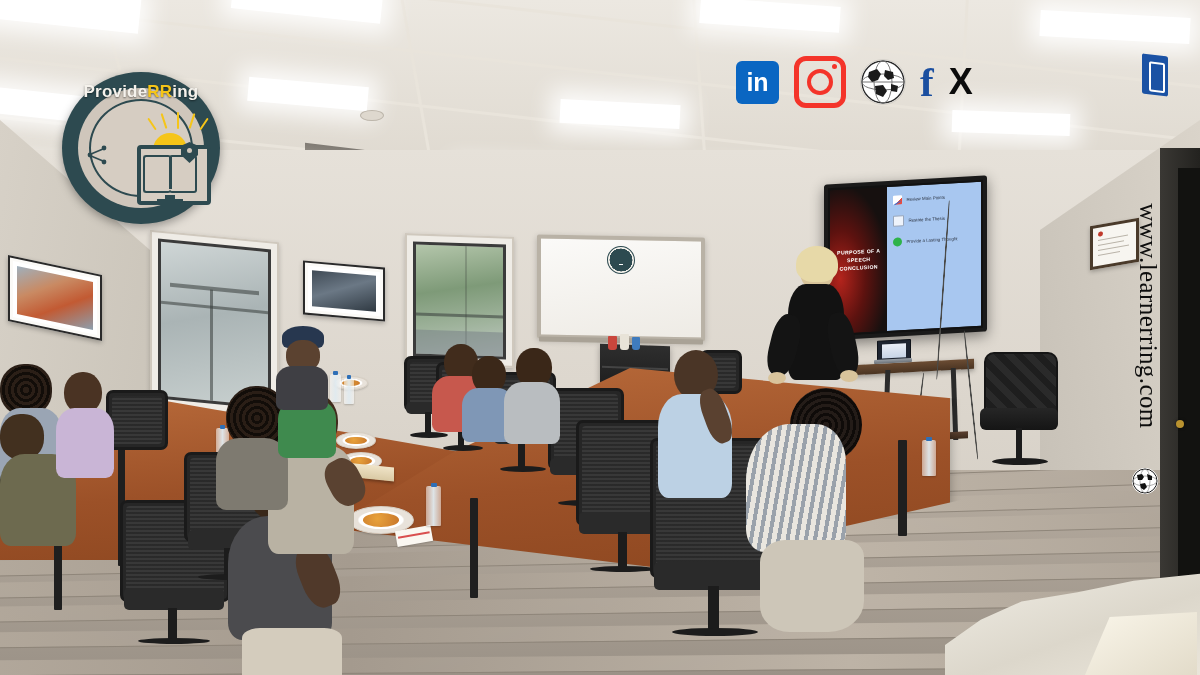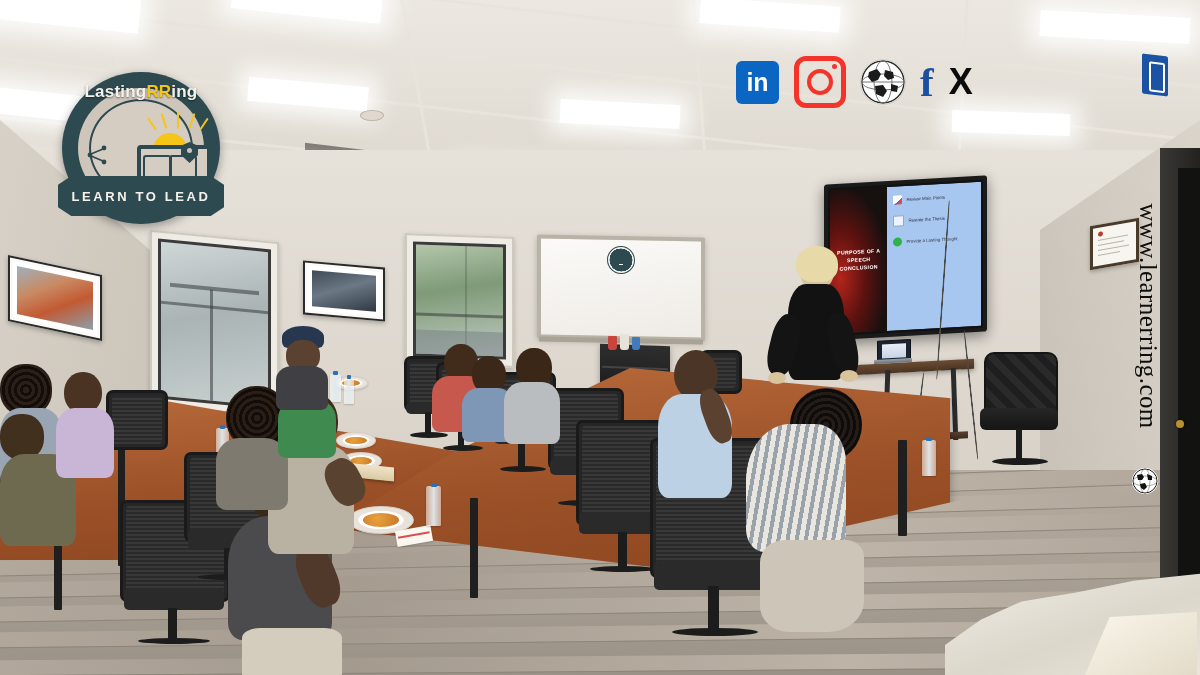--- a/index.html
+++ b/index.html
@@ -588,24 +588,21 @@
     <div id="node">
       <svg viewBox="0 0 22 22" width="22" height="22" aria-hidden="true">
         <circle cx="4" cy="11" r="2.4" fill="#2d4a50"></circle>
         <circle cx="18" cy="4" r="2.4" fill="#2d4a50"></circle>
         <circle cx="18" cy="18" r="2.4" fill="#2d4a50"></circle>
         <line x1="5" y1="10" x2="17" y2="5" stroke="#2d4a50" stroke-width="1.6"></line>
         <line x1="5" y1="12" x2="17" y2="17" stroke="#2d4a50" stroke-width="1.6"></line>
       </svg>
     </div>
     <div id="shield"></div>
-    <div id="logoTopText"><span>Lasting</span><span class="rr">RR</span><span>ing</span></div>
-    <div id="banner">
-      <span id="bannerText">LEARN TO LEAD</span>
-    </div>
+    <div id="logoTopText"><span>Provide</span><span class="rr">RR</span><span>ing</span></div>
   </div>
 
   <div id="socials" class="abs">
     <span class="sico">
       <span id="li">in</span>
     </span>
     <span class="sico" id="ig">
       <span class="igdot"></span>
     </span>
     <span class="sico" id="globeico">

